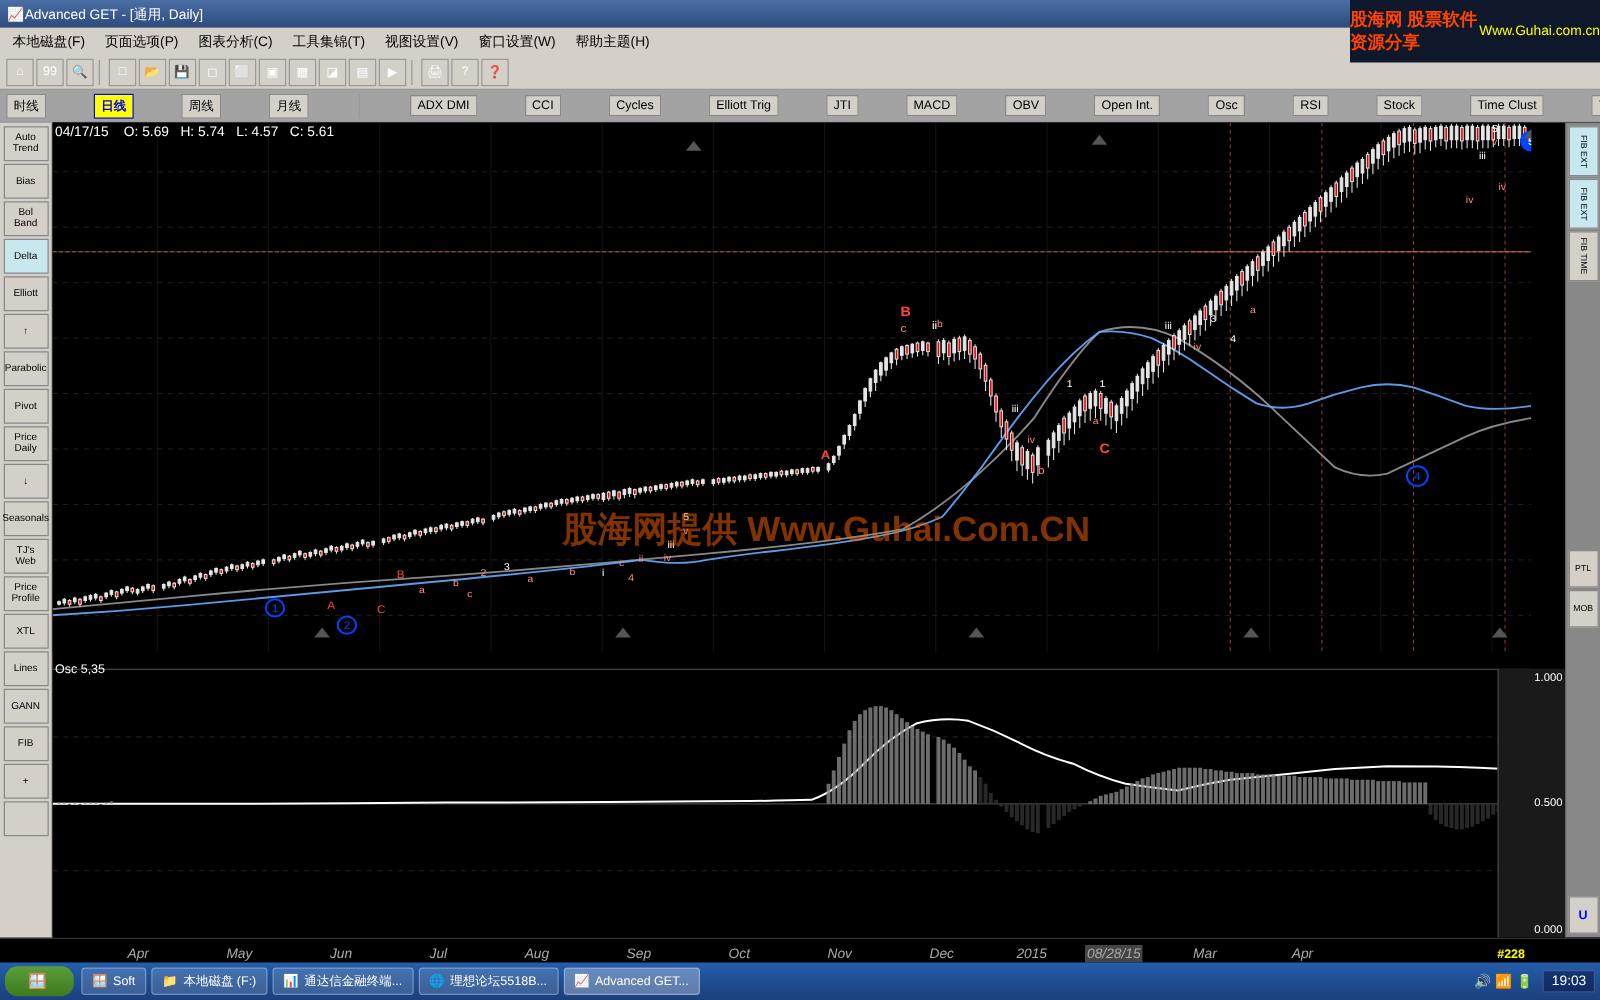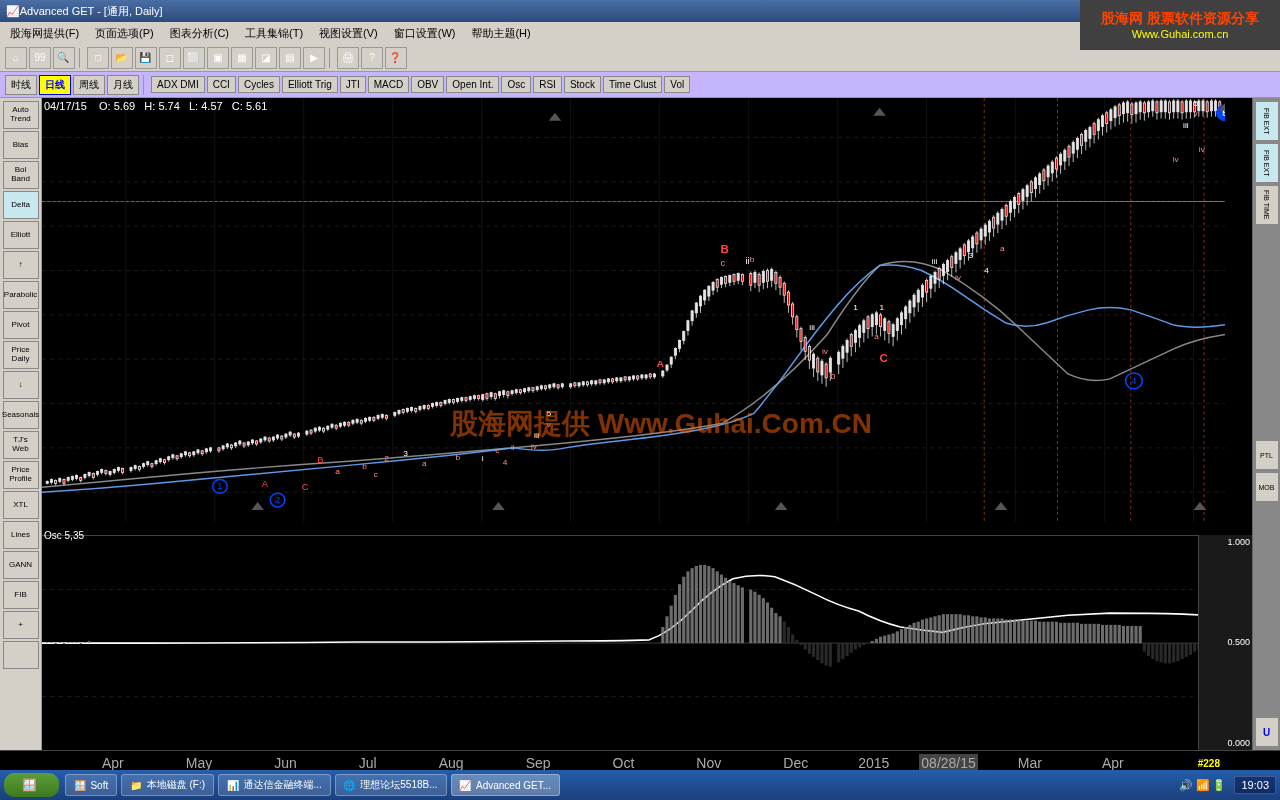--- a/index.html
+++ b/index.html
@@ -48,25 +48,26 @@
       margin: 0 1px;
       display: flex; align-items: center; justify-content: center;
       cursor: pointer;
       font-size: 10px;
     }
     .toolbar-sep { width: 4px; height: 20px; border-left: 1px solid #999; margin: 0 3px; }
 
     
     #toolbar2 {
       height: 26px;
-      background: #c4b5fd;
+      background: #a3a3a3;
       display: flex;
       align-items: center;
       padding: 2px 4px;
       border-bottom: 1px solid #999;
+      gap: 36px;
     }
     .tb2-btn {
       padding: 2px 5px;
       background: #d4d0c8;
       border: 1px solid #888;
       margin: 0 1px;
       cursor: pointer;
       font-size: 10px;
       color: #000;
       white-space: nowrap;
@@ -74,23 +75,22 @@
     .tb2-btn.active { background: #ffff00; font-weight: bold; }
     .tb2-btn.blue { color: #0000ff; border: 1px solid #0000ff; }
 
     
     #logo-area {
       position: absolute;
       top: 0;
       right: 0;
       width: 200px;
       height: 50px;
-      background: #404040;
-      display: flex;
-      flex-direction: column;
+      background: #0f172a;
+      display: flex;
       align-items: center;
       justify-content: center;
       z-index: 100;
     }
     #logo-area .logo-text1 { color: #ff4400; font-size: 14px; font-weight: bold; }
     #logo-area .logo-text2 { color: #ffff00; font-size: 11px; }
 
     
     #main-content {
       display: flex;
@@ -320,37 +320,38 @@
       position: absolute;
       right: 90px;
       top: 2px;
       color: #00ff00;
       font-size: 12px;
       font-weight: bold;
     }
 
     .date-tick {
       color: #aaa;
-      font-size: 14px;
+      font-size: 11px;
       margin-right: 0;
       white-space: nowrap;
+      font-style: italic;
     }
 
     svg text { font-family: Arial, sans-serif; }
   </style>
 </head>
 <body>
 
 <div id="titlebar">
   <span>📈</span>
   <span>Advanced GET - [通用, Daily]</span>
 </div>
 
 <div id="menubar">
-    <div class="menu-item">股海网提供(F)</div>
+    <div class="menu-item">本地磁盘(F)</div>
     <div class="menu-item">页面选项(P)</div>
     <div class="menu-item">图表分析(C)</div>
     <div class="menu-item">工具集锦(T)</div>
     <div class="menu-item">视图设置(V)</div>
     <div class="menu-item">窗口设置(W)</div>
     <div class="menu-item">帮助主题(H)</div>
   </div>
 
 <div id="toolbar">
   <div class="toolbar-btn">⌂</div>

